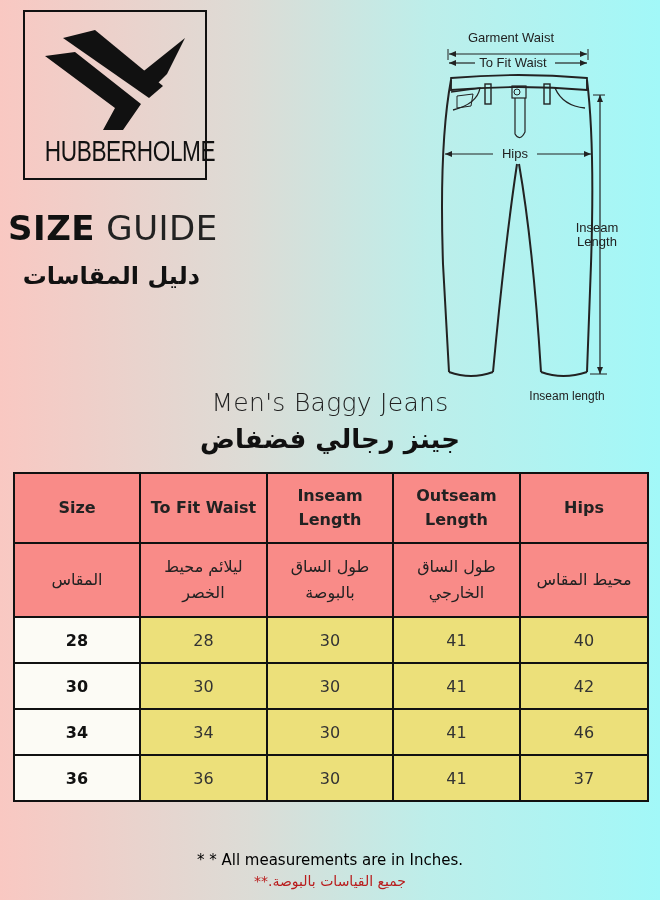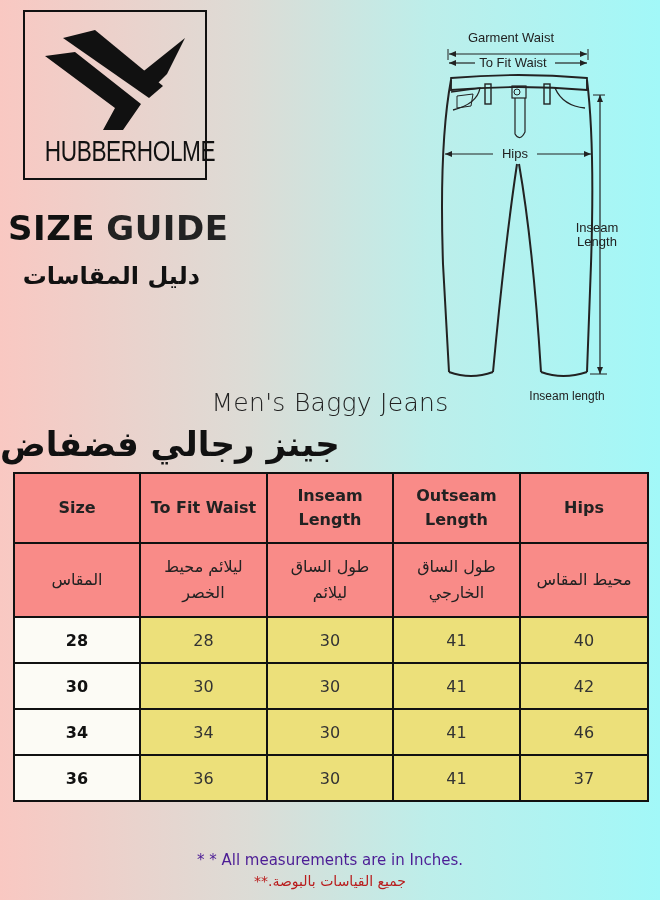--- a/index.html
+++ b/index.html
@@ -17,34 +17,34 @@
   .logo-text {
     position: absolute; left: 0; right: 0; bottom: 10px; text-align: center;
     font-family: "Liberation Sans", sans-serif; font-size: 29px; letter-spacing: -0.5px;
     transform: scaleX(0.78); transform-origin: center; color: #111; font-weight: 400;
   }
   .size-guide {
     position: absolute; left: 8px; top: 208px; font-size: 34px; letter-spacing: 0.5px;
     font-family: "DejaVu Sans", sans-serif;
   }
   .size-guide b { font-weight: 800; }
-  .size-guide span.light { font-weight: 700; color: #222; }
+  .size-guide span.light { font-weight: 400; color: #222; }
   .ar-title {
     position: absolute; left: 20px; top: 262px; width: 180px; text-align: right;
     font-size: 24px; font-weight: bold; direction: rtl;
   }
   .diagram { position: absolute; left: 425px; top: 24px; width: 235px; height: 385px; }
   .product-en {
     position: absolute; left: 0; width: 660px; top: 388px; text-align: center;
     font-size: 25px; color: #222; font-weight: 300; letter-spacing: 0.3px; padding-left: 0;
   }
   .product-en span { display: inline-block; transform: translateX(0px); }
   .product-ar {
-    position: absolute; left: 0; width: 660px; top: 424px; text-align: left;
-    font-size: 34px; font-weight: bold; direction: rtl;
+    position: absolute; left: 0; width: 660px; top: 424px; text-align: center;
+    font-size: 26px; font-weight: bold; direction: rtl;
   }
   table.size-table {
     position: absolute; left: 13px; top: 472px; width: 634px;
     border-collapse: collapse; table-layout: fixed;
   }
   .size-table td, .size-table th {
     border: 2px solid #111; text-align: center; vertical-align: middle; padding: 0;
   }
   .size-table th {
     background: #f98b88; height: 68px; font-size: 16px; font-weight: bold; color: #222; line-height: 24px;
@@ -52,21 +52,21 @@
   .size-table td.ar-head {
     background: #f98b88; height: 72px; font-size: 16px; direction: rtl; color: #222; line-height: 26px;
   }
   .size-table td.size-cell {
     background: #fcfbf5; height: 44px; font-size: 16px; font-weight: bold;
   }
   .size-table td.val {
     background: #ece07a; height: 44px; font-size: 16px; color: #333;
   }
   .note-en {
-    position: absolute; left: 0; width: 660px; top: 851px; text-align: center; font-size: 15px; color: #4c1d95;
+    position: absolute; left: 0; width: 660px; top: 851px; text-align: center; font-size: 15px; color: #000000;
   }
   .note-ar {
     position: absolute; left: 0; width: 660px; top: 873px; text-align: center; font-size: 14px; color: #b91c1c; direction: rtl;
   }
   .dlabel { font-family: "Liberation Sans", sans-serif; font-size: 13px; fill: #222; }
 </style>
 </head>
 <body>
 
 <div class="logo-box">
@@ -151,21 +151,21 @@
       <tr>
     <th>Size</th>
     <th>To Fit Waist</th>
     <th><span style="display:inline-block;width:80px">Inseam Length</span></th>
     <th><span style="display:inline-block;width:90px">Outseam Length</span></th>
     <th>Hips</th>
   </tr>
   <tr>
     <td class="ar-head">المقاس</td>
     <td class="ar-head"><span style="display:inline-block;width:95px">ليلائم محيط الخصر</span></td>
-    <td class="ar-head"><span style="display:inline-block;width:85px">طول الساق ليلائم</span></td>
+    <td class="ar-head"><span style="display:inline-block;width:85px">طول الساق بالبوصة</span></td>
     <td class="ar-head"><span style="display:inline-block;width:85px">طول الساق الخارجي</span></td>
     <td class="ar-head">محيط المقاس</td>
   </tr>
   <tr>
     <td class="size-cell">28</td>
     <td class="val">28</td>
     <td class="val">30</td>
     <td class="val">41</td>
     <td class="val">40</td>
   </tr>

